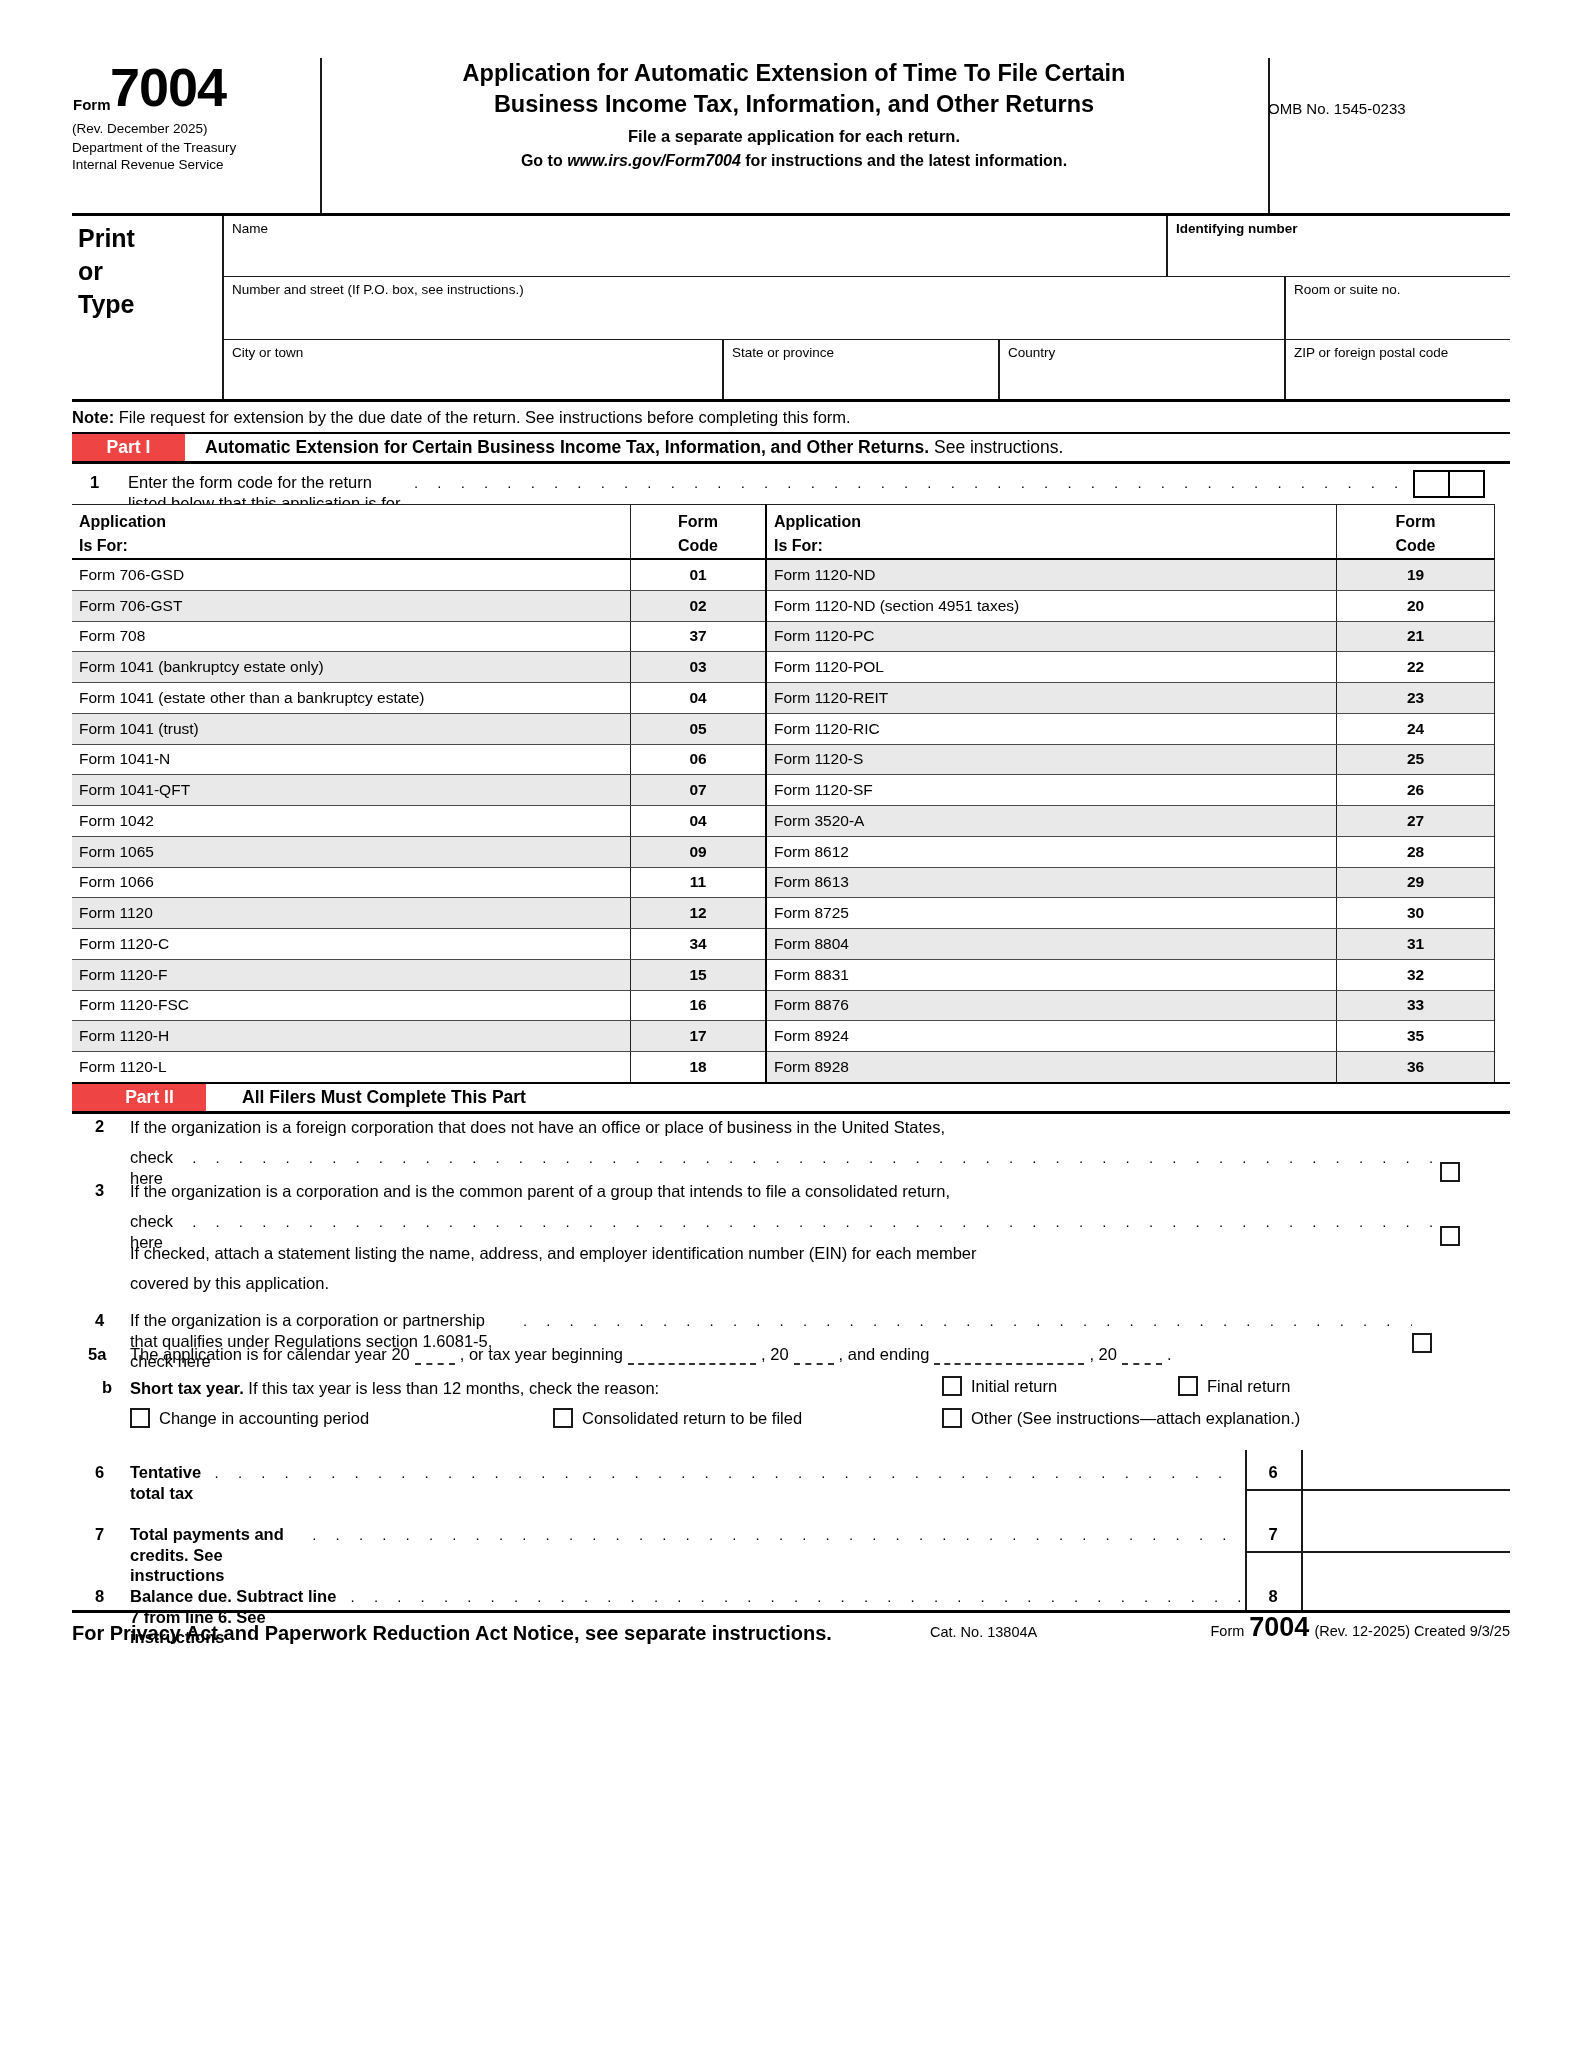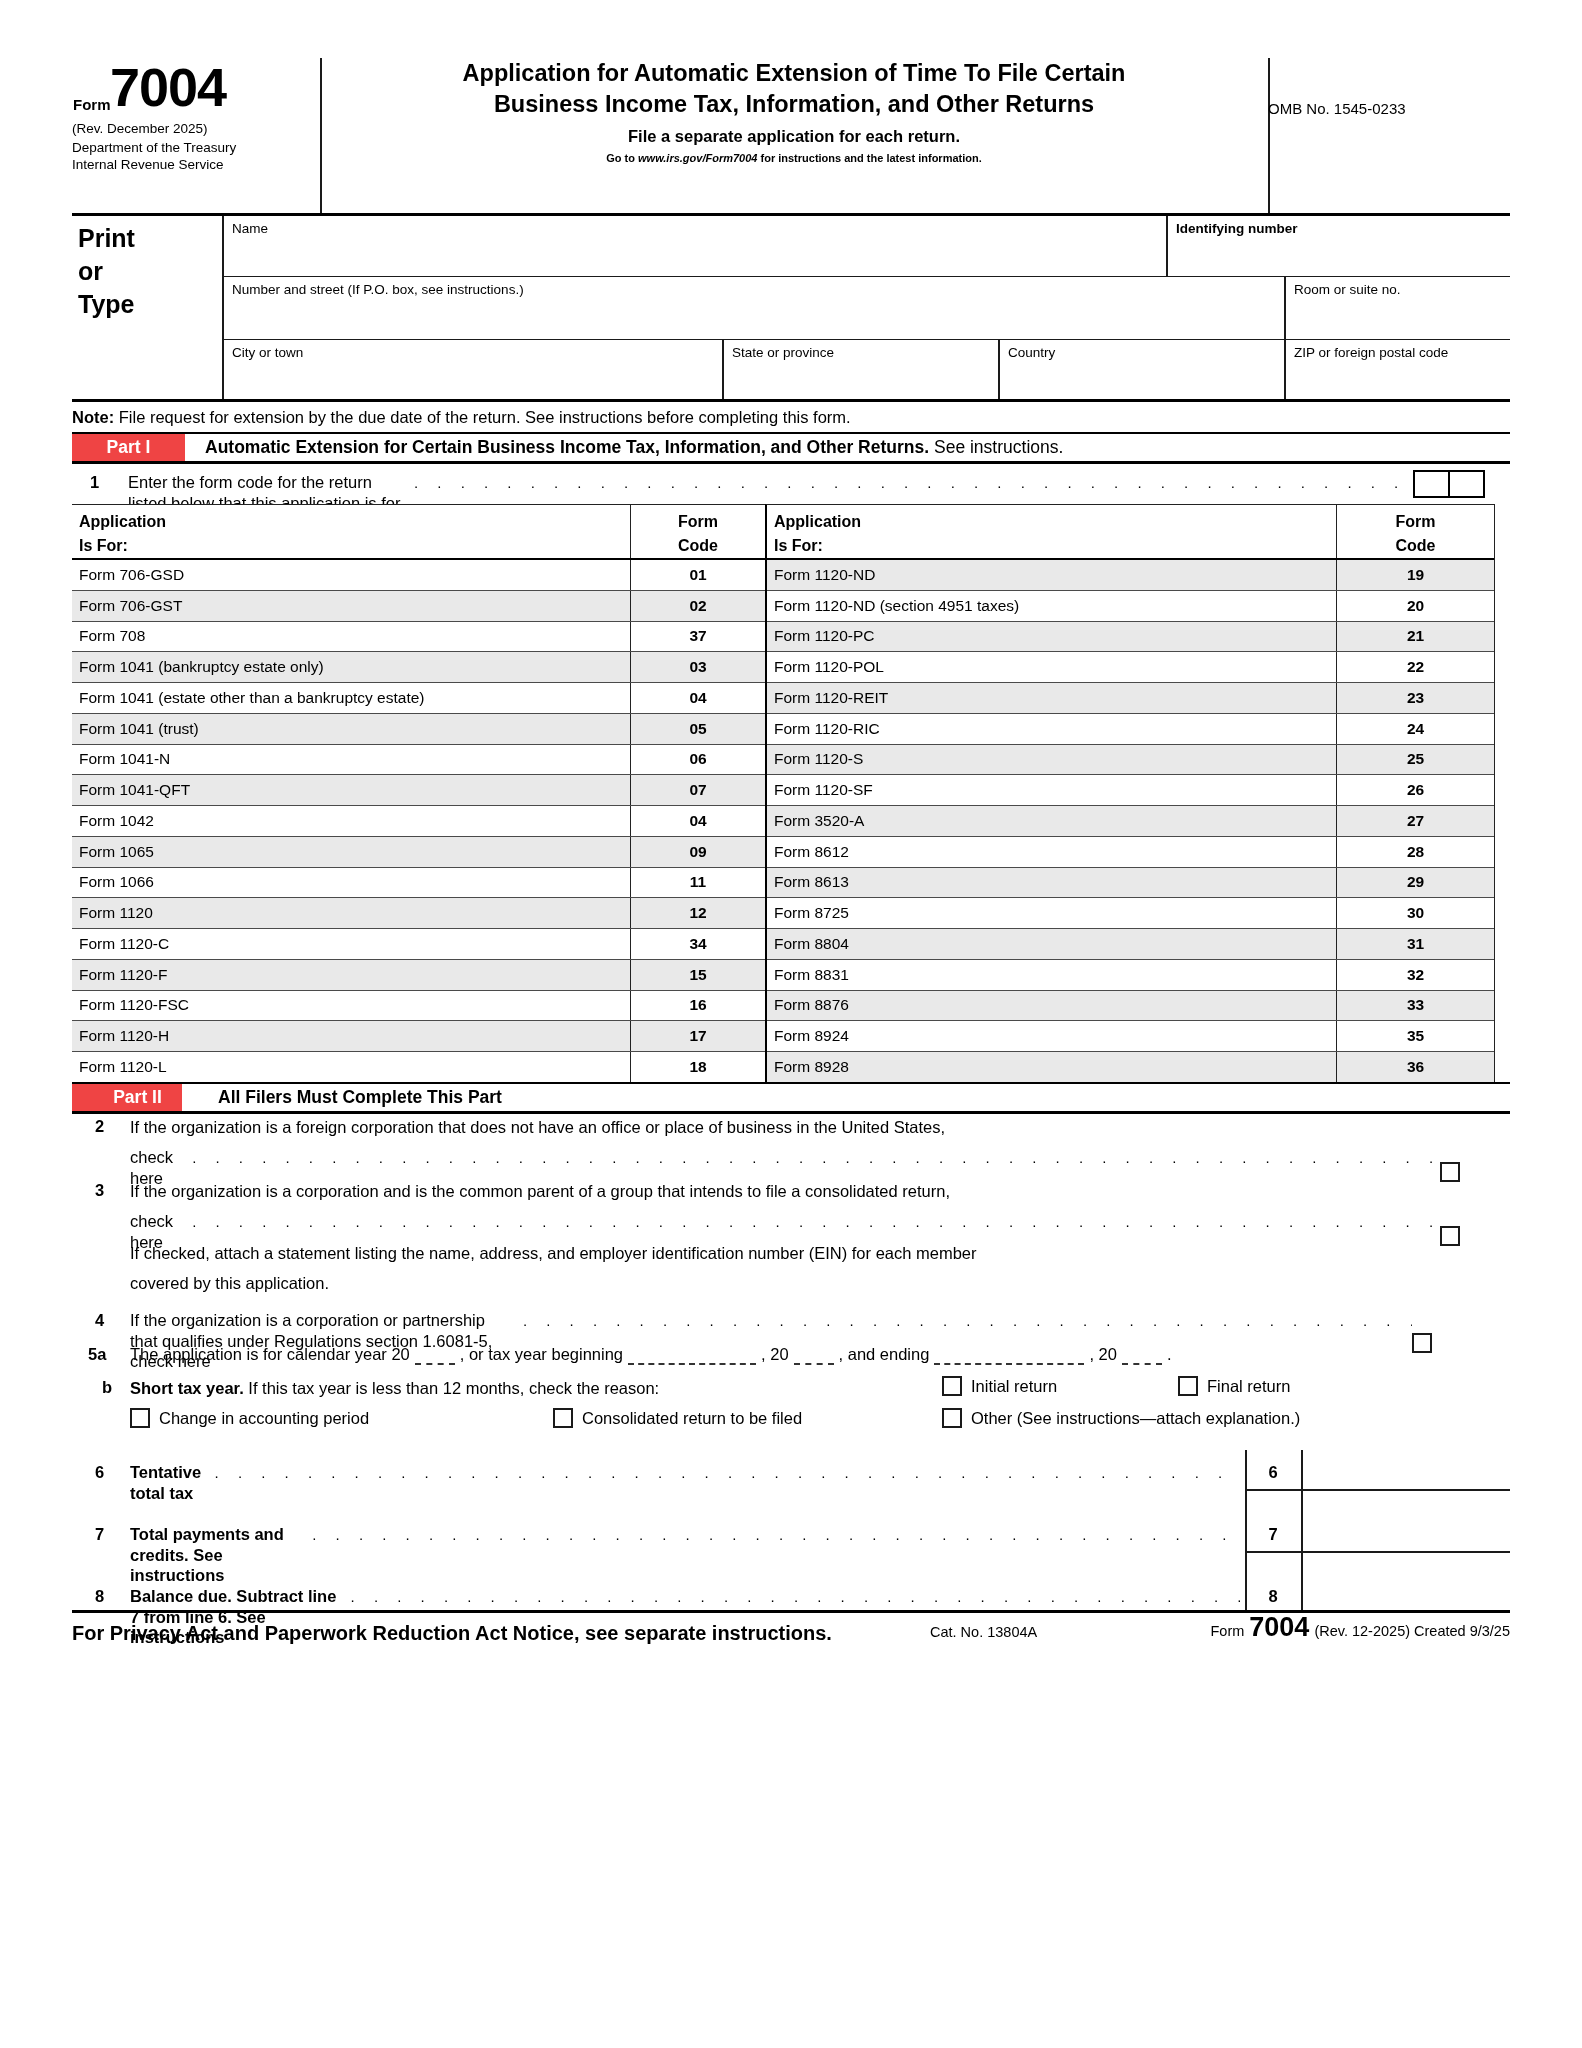--- a/index.html
+++ b/index.html
@@ -62,21 +62,21 @@
   <span class="abs fs13" style="left:72px; top:140px;">Department of the Treasury</span>
   <span class="abs fs13" style="left:72px; top:157px;">Internal Revenue Service</span>
 
   <div class="vline" style="left:320px; top:58px; height:156px; width:2px;"></div>
   <div class="vline" style="left:1268px; top:58px; height:156px; width:2px;"></div>
 
   <div class="abs" style="left:320px; top:58px; width:948px; text-align:center;">
     <div class="b" style="font-size:23.5px; margin-top:2px;">Application for Automatic Extension of Time To File Certain</div>
     <div class="b" style="font-size:23.5px; margin-top:4px;">Business Income Tax, Information, and Other Returns</div>
     <div class="b" style="font-size:16.5px; margin-top:9px;">File a separate application for each return.</div>
-    <div class="b" style="font-size:11px; margin-top:6px;">
+    <div class="b" style="font-size:16px; margin-top:6px;">
       <span>Go to </span><span class="i">www.irs.gov/Form7004</span><span> for instructions and the latest information.</span>
     </div>
   </div>
 
   <div class="abs" style="left:1268px; top:100px; width:242px; font-size:15px;">OMB No. 1545-0233</div>
 
   <div class="thick" style="left:72px; top:213px; width:1438px;"></div>
 
   <div class="abs b" style="left:78px; top:222px; font-size:25px; line-height:33px;">
     <div>Print</div>
@@ -288,21 +288,21 @@
       <span class="tcode">35</span>
     </div>
         <div class="trow shaded">
       <span class="tlabel">Form 8928</span>
       <span class="tcode">36</span>
     </div>
       </div>
   </div>
 
   <div class="partbar" style="top:1082px;">
-    <div class="badge" style="width:110px;padding-left:21px;">Part II</div>
+    <div class="badge" style="width:134px;padding-left:21px;">Part II</div>
     <div class="partTitle b" style="margin-left:36px;">All Filers Must Complete This Part</div>
   </div>
 
   <span class="abs num" style="left:95px; top:1117px;">2</span>
   <div class="abs fs16" style="left:130px; top:1117px; width:1345px;">If the organization is a foreign corporation that does not have an office or place of business in the United States,</div>
   <div class="abs flexrow" style="left:130px; top:1147px; width:1330px;">
     <span class="fs16">check here</span>
     <span class="leader">. . . . . . . . . . . . . . . . . . . . . . . . . . . . . . . . . . . . . . . . . . . . . . . . . . . . . . . . . . . . . . . . . . . . . . . . . . . . . . . .</span>
     <span class="cb" style="align-self:center; margin-top:8px;"></span>
   </div>

